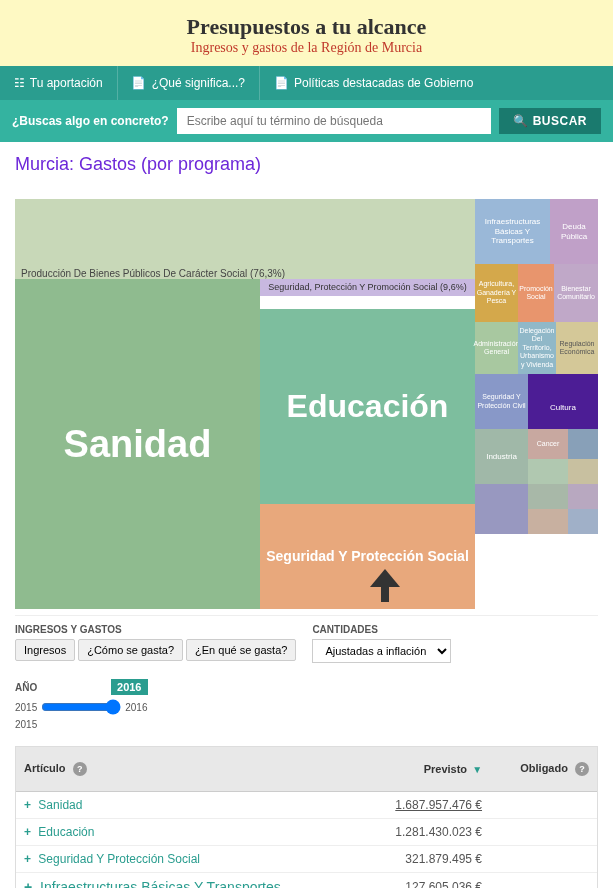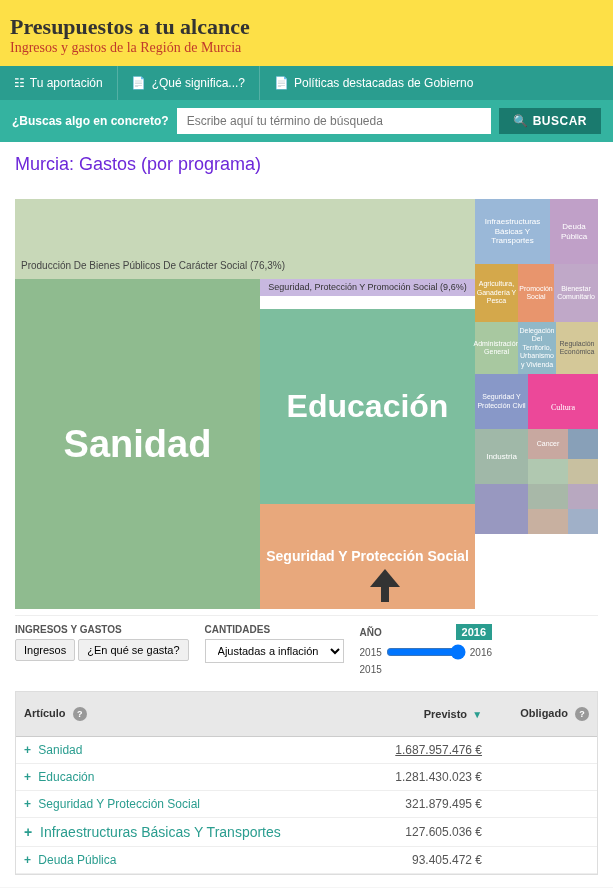--- a/index.html
+++ b/index.html
@@ -5,21 +5,21 @@
     * { box-sizing: border-box; margin: 0; padding: 0; }
     body { font-family: Arial, sans-serif; width: 613px; background: #f5f5f5; font-size: 13px; }
     input[type=range] { width: 80px; }
     table { width: 100%; border-collapse: collapse; }
     th { background: #e8e8e8; padding: 6px 8px; font-size: 11px; font-weight: bold; color: #333; text-align: left; border-bottom: 1px solid #ccc; }
     td { padding: 6px 8px; font-size: 12px; border-bottom: 1px solid #eee; vertical-align: middle; }
   </style>
 </head>
 <body>
 
-<div style="background:#fde047; padding:14px 10px 10px;">
+<div style="background:#fef9c3; text-align:center; padding:14px 10px 10px;">
   <h1 style="font-size:22px; color:#333; font-weight:bold; font-family:Georgia,serif;">Presupuestos a tu alcance</h1>
   <h2 style="font-size:14px; color:#c0392b; font-weight:normal; font-family:Georgia,serif;">Ingresos y gastos de la Región de Murcia</h2>
 </div>
 
 <div style="background:#2a9d8f; display:flex;">
   <div style="color:white; padding:10px 14px; font-size:12px; cursor:pointer; display:flex; align-items:center; gap:5px; border-right:1px solid rgba(255,255,255,0.2);">
     <span style="font-size:12px;">☷</span>
     <span>Tu aportación</span>
   </div>
   <div style="color:white; padding:10px 14px; font-size:12px; cursor:pointer; display:flex; align-items:center; gap:5px; border-right:1px solid rgba(255,255,255,0.2);">
@@ -42,21 +42,21 @@
 </div>
 
 <div style="background:white; padding:12px 15px;">
 
   <div style="font-size:18px; color:#6d28d9; margin-bottom:24px;">Murcia: Gastos (por programa)</div>
 
   <div style="position:relative; width:583px; height:410px; margin-bottom:6px;">
 
     <div style="position:absolute; top:0; left:0; width:100%; height:80px; display:flex;">
 
-      <div style="width:460px; height:80px; background:#c8d8b8; position:relative; display:flex; align-items:flex-end; padding-bottom:8px;">
+      <div style="width:460px; height:80px; background:#c8d8b8; position:relative; display:flex; align-items:flex-end; padding-bottom:0;">
         <span style="font-size:10px; color:#444; padding:0 6px;">Producción De Bienes Públicos De Carácter Social (76,3%)</span>
       </div>
 
       <div style="width:123px; height:80px; position:relative;">
         <div style="font-size:9px; color:#444; line-height:1.3; padding:2px 4px;">
           <span>Producción De Bienes Públicos De Carácter Económic (4,3%)</span>
         </div>
 
         <div style="position:absolute; bottom:5px; left:4px; right:4px; height:6px; background: linear-gradient(to right, #9ab8d8 40%, #c0a0c8 30%, #d4a84b 15%, #c8a0c0 15%);"></div>
       </div>
@@ -101,21 +101,21 @@
     <div style="position:absolute; left:503px; top:123px; width:38px; height:52px; background:#90b8c8; display:flex; align-items:center; justify-content:center; text-align:center;">
       <span style="font-size:7px; color:white; line-height:1.2; padding:1px;">Delegación Del Territorio, Urbanismo y Vivienda</span>
     </div>
     <div style="position:absolute; left:541px; top:123px; width:42px; height:52px; background:#d4c898; display:flex; align-items:center; justify-content:center; text-align:center;">
       <span style="font-size:7px; color:#555; line-height:1.2; padding:1px;">Regulación Económica</span>
     </div>
 
     <div style="position:absolute; left:460px; top:175px; width:53px; height:55px; background:#8898c8; display:flex; align-items:center; justify-content:center; text-align:center;">
       <span style="font-size:7px; color:white; line-height:1.2; padding:1px;">Seguridad Y Protección Civil</span>
     </div>
-    <div style="position:absolute; left:513px; top:175px; width:70px; height:68px; background:#ec4899; display:flex; align-items:center; justify-content:center; text-align:center;font-family:Liberation Serif, serif;">
+    <div style="position:absolute; left:513px; top:175px; width:70px; height:68px; background:#4c1d95; display:flex; align-items:center; justify-content:center; text-align:center;">
       <span style="font-size:8px; color:white; line-height:1.2; padding:1px;">Cultura</span>
     </div>
 
     <div style="position:absolute; left:460px; top:230px; width:53px; height:55px; background:#a0b8a8; display:flex; align-items:center; justify-content:center; text-align:center;">
       <span style="font-size:8px; color:white; line-height:1.2; padding:1px;">Industria</span>
     </div>
 
     <div style="position:absolute; left:513px; top:230px; width:40px; height:30px; background:#c8a8a0; display:flex; align-items:center; justify-content:center; text-align:center;">
       <span style="font-size:7px; color:white; line-height:1.2;">Cancer</span>
     </div>
@@ -154,20 +154,23 @@
 
   </div>
 
   <div style="display:flex; gap:16px; padding:8px 0; align-items:flex-start; flex-wrap:wrap; border-top:1px solid #eee; margin-top:4px;">
 
     <div style="display:flex; flex-direction:column; gap:4px;">
       <span style="font-size:10px; font-weight:bold; color:#555;">INGRESOS Y GASTOS</span>
       <div style="display:flex; gap:3px;">
         <button style="background:#f0f0f0; border:1px solid #ccc; padding:4px 8px; font-size:11px; cursor:pointer; border-radius:2px;">
           <span>Ingresos</span>
+        </button>
+        <button style="background:#f0f0f0; border:1px solid #ccc; padding:4px 8px; font-size:11px; cursor:pointer; border-radius:2px;">
+          <span>¿Cómo se gasta?</span>
         </button>
         <button style="background:#f0f0f0; border:1px solid #ccc; padding:4px 8px; font-size:11px; cursor:pointer; border-radius:2px;">
           <span>¿En qué se gasta?</span>
         </button>
       </div>
     </div>
 
     <div style="display:flex; flex-direction:column; gap:4px;">
       <span style="font-size:10px; font-weight:bold; color:#555;">CANTIDADES</span>
       <select style="padding:4px 8px; font-size:11px; border:1px solid #ccc; background:white; cursor:pointer;">

